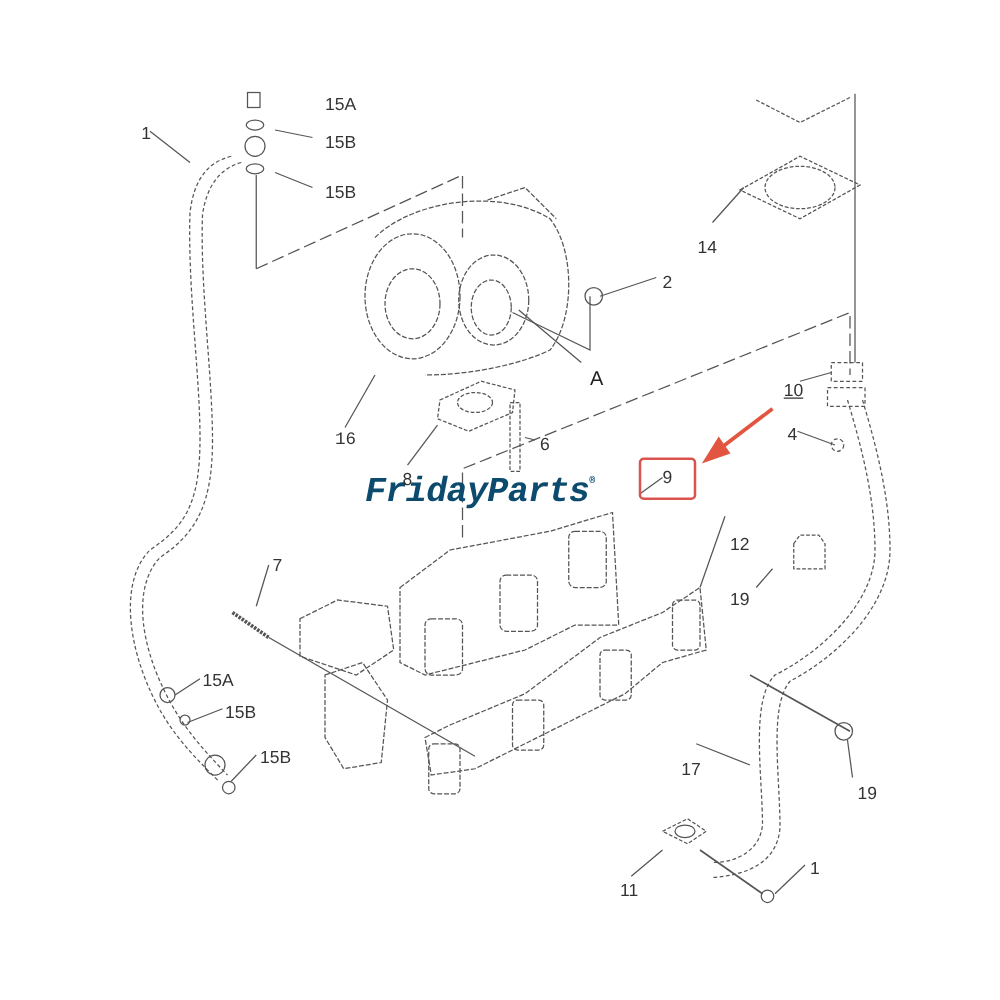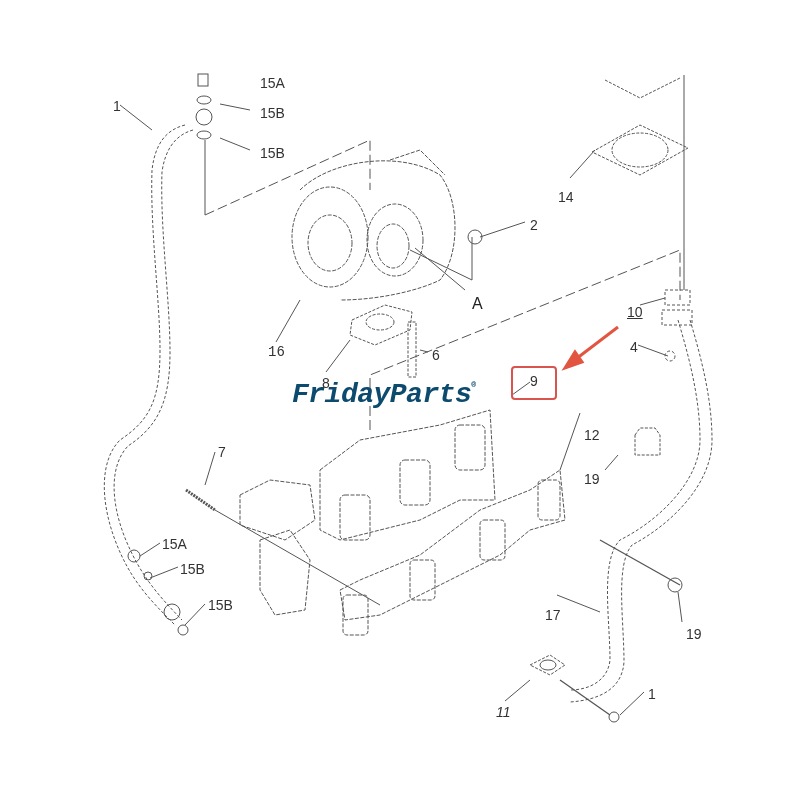--- a/index.html
+++ b/index.html
@@ -123,14 +123,14 @@
     <div class="lbl" style="left: 530px; top: 374px;">9</div>
     <div class="lbl" style="left: 584px; top: 428px;">12</div>
     <div class="lbl" style="left: 584px; top: 472px;">19</div>
     <div class="lbl" style="left: 218px; top: 445px;">7</div>
     <div class="lbl" style="left: 162px; top: 537px;">15A</div>
     <div class="lbl" style="left: 180px; top: 562px;">15B</div>
     <div class="lbl" style="left: 208px; top: 598px;">15B</div>
     <div class="lbl" style="left: 545px; top: 608px;">17</div>
     <div class="lbl" style="left: 686px; top: 627px;">19</div>
     <div class="lbl" style="left: 648px; top: 687px;">1</div>
-    <div class="lbl" style="left: 496px; top: 705px; font-style: italic;">11</div>
+    <div class="lbl" style="left: 496px; top: 705px;">11</div>
   </div>
 
 </body></html>

